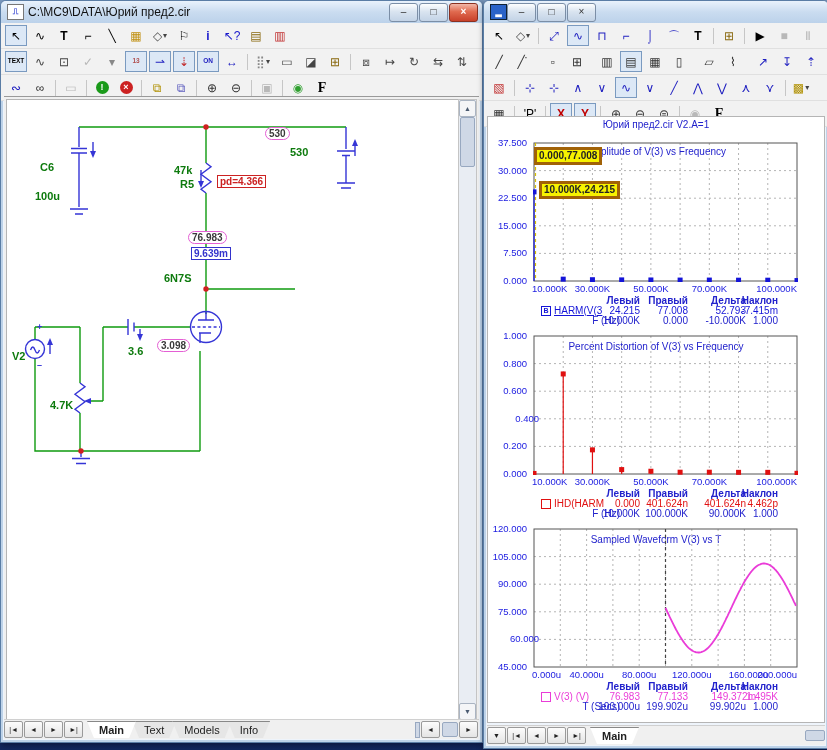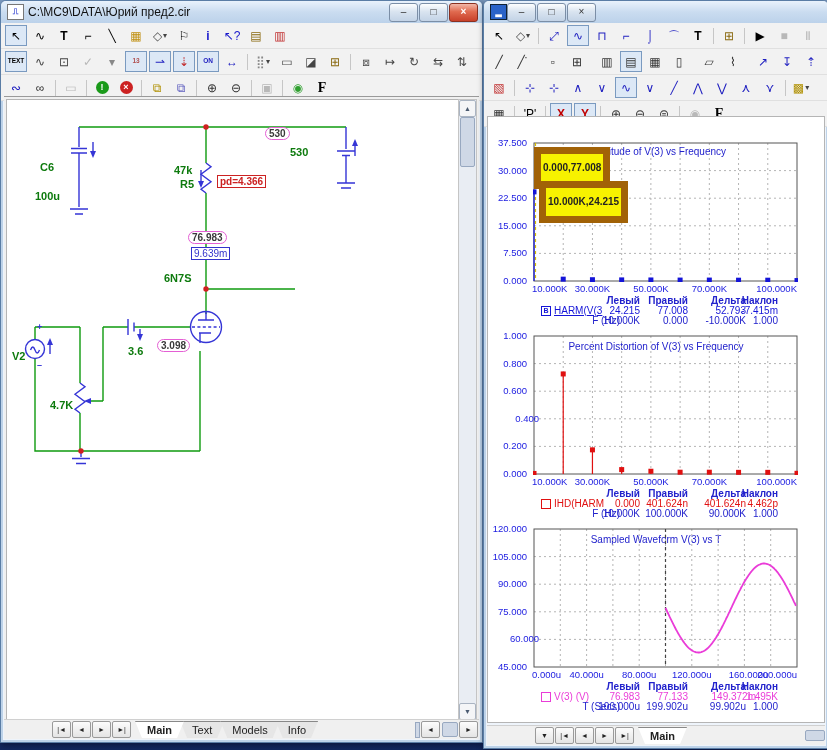--- a/index.html
+++ b/index.html
@@ -44,49 +44,49 @@
                border-top:1px solid #9a9a9a;}
   .sch-canvas{position:absolute;left:2px;top:2px;right:19px;bottom:0;
               background:#fff;border:1px solid #b5b5b5;overflow:hidden;}
   .vscroll{position:absolute;right:2px;top:2px;bottom:0;width:17px;
            background:#e9edf3;border:1px solid #c5c5c5;}
   .sbtn{position:absolute;left:0;width:15px;height:15px;background:#f4f5f7;
         border:1px solid #aab4c2;border-radius:2px;font-size:7px;color:#4a5a70;
         display:flex;align-items:center;justify-content:center;}
   .thumb{position:absolute;background:#cfd8e6;border:1px solid #98a8c0;border-radius:2px;}
   .bottombar{position:absolute;left:3px;right:3px;height:19px;background:#f0f0f0;
-             display:flex;align-items:center;border-top:1px solid #d0d0d0;font-size:10px;padding-left:48px;}
+             display:flex;align-items:center;border-top:1px solid #d0d0d0;font-size:10px;}
   .navbtn{width:17px;height:15px;border:1px solid #9a9a9a;background:linear-gradient(#fcfcfc,#e4e4e4);
           display:inline-flex;align-items:center;justify-content:center;
           font-size:7px;color:#222;margin-right:1px;border-radius:2px;}
   .tab{height:16px;padding:0 12px;display:inline-flex;align-items:center;
        font-size:11px;background:#e6e6e6;color:#222;margin-right:-4px;
        clip-path:polygon(0 0,100% 0,calc(100% - 7px) 100%,7px 100%);
        border-top:1px solid #888;}
   .tab.active{background:#fff;font-weight:bold;z-index:2;}
   .hscroll{margin-left:auto;display:flex;align-items:center;gap:1px;}
   
   #schematic-labels span{position:absolute;white-space:nowrap;}
   .g-label{color:#0d7a0d;font-size:11px;font-weight:600;}
   .node-box{border:1.4px solid #e45fd4;border-radius:7px;background:#fff;
             color:#3a3a3a;font-size:10px;font-weight:600;padding:0 3px;line-height:11px;}
   .cur-box{border:1px solid #3333cc;background:#fff;color:#3333cc;
-           font-size:10px;font-weight:400;padding:0 2px;line-height:11px;}
+           font-size:10px;font-weight:700;padding:0 2px;line-height:11px;}
   .pow-box{border:1px solid #cc2222;background:#fff;color:#cc2222;
            font-size:10px;font-weight:600;padding:0 2px;line-height:11px;}
   
   .chart-panel{position:absolute;left:3px;right:3px;background:#fff;
                border:1px solid #b5b5b5;overflow:hidden;}
   .chart{position:absolute;left:0;width:100%;}
   .chart svg{position:absolute;}
   .ctitle{position:absolute;width:100%;text-align:center;font-size:10px;color:#2222cc;}
   .ytick{position:absolute;text-align:right;font-size:9.5px;color:#1a1ae0;}
   .xtick{position:absolute;font-size:9.5px;color:#1a1ae0;white-space:nowrap;}
-  .tooltip{position:absolute;background:#f7f200;border:7px solid #a16207;
-           color:#222;font-size:10px;font-weight:bold;padding:8px 2px;line-height:12px;z-index:3;}
+  .tooltip{position:absolute;background:#f7f200;border:3px solid #a16207;
+           color:#222;font-size:10px;font-weight:bold;padding:0 2px;line-height:12px;z-index:3;}
   .rrow{position:absolute;height:10px;font-size:10px;line-height:10px;}
   .rrow span{position:absolute;top:0;text-align:right;white-space:nowrap;}
   .rrow .lbl{text-align:left;}
   .pfx{position:absolute;width:8px;height:8px;top:0;background:#fff;
        display:inline-flex;align-items:center;justify-content:center;
        font-size:7px;font-weight:bold;}
   .u{text-decoration:underline;}
 </style>
 </head>
 <body>
@@ -521,20 +521,21 @@
       <span class="tbtn disabled">
         <span class="glyph">◉</span>
       </span>
       <span class="tbtn">
         <span class="glyph serif" style="color: rgb(0, 0, 0);">F</span>
       </span>
     </div>
 
   <div class="chart-panel" id="charts" style="top:115px;height:605px;">
       <div class="chart" style="top: 0px; height: 200px;">
+        <div class="ctitle" style="top: 2px;">Юрий пред2.cir V2.A=1</div>
         <div class="ctitle" style="top: 29px;">Amplitude of V(3) vs Frequency</div>
         <svg width="265" height="140" style="left: 45px; top: 25px;">
           <line x1="30.22222222222222" y1="1" x2="30.22222222222222" y2="139" stroke="#b4b4b4" stroke-dasharray="2,3" stroke-width="1"></line>
           <line x1="59.44444444444444" y1="1" x2="59.44444444444444" y2="139" stroke="#b4b4b4" stroke-dasharray="2,3" stroke-width="1"></line>
           <line x1="88.66666666666666" y1="1" x2="88.66666666666666" y2="139" stroke="#b4b4b4" stroke-dasharray="2,3" stroke-width="1"></line>
           <line x1="117.88888888888889" y1="1" x2="117.88888888888889" y2="139" stroke="#b4b4b4" stroke-dasharray="2,3" stroke-width="1"></line>
           <line x1="147.11111111111111" y1="1" x2="147.11111111111111" y2="139" stroke="#b4b4b4" stroke-dasharray="2,3" stroke-width="1"></line>
           <line x1="176.33333333333331" y1="1" x2="176.33333333333331" y2="139" stroke="#b4b4b4" stroke-dasharray="2,3" stroke-width="1"></line>
           <line x1="205.55555555555557" y1="1" x2="205.55555555555557" y2="139" stroke="#b4b4b4" stroke-dasharray="2,3" stroke-width="1"></line>
           <line x1="234.77777777777777" y1="1" x2="234.77777777777777" y2="139" stroke="#b4b4b4" stroke-dasharray="2,3" stroke-width="1"></line>

